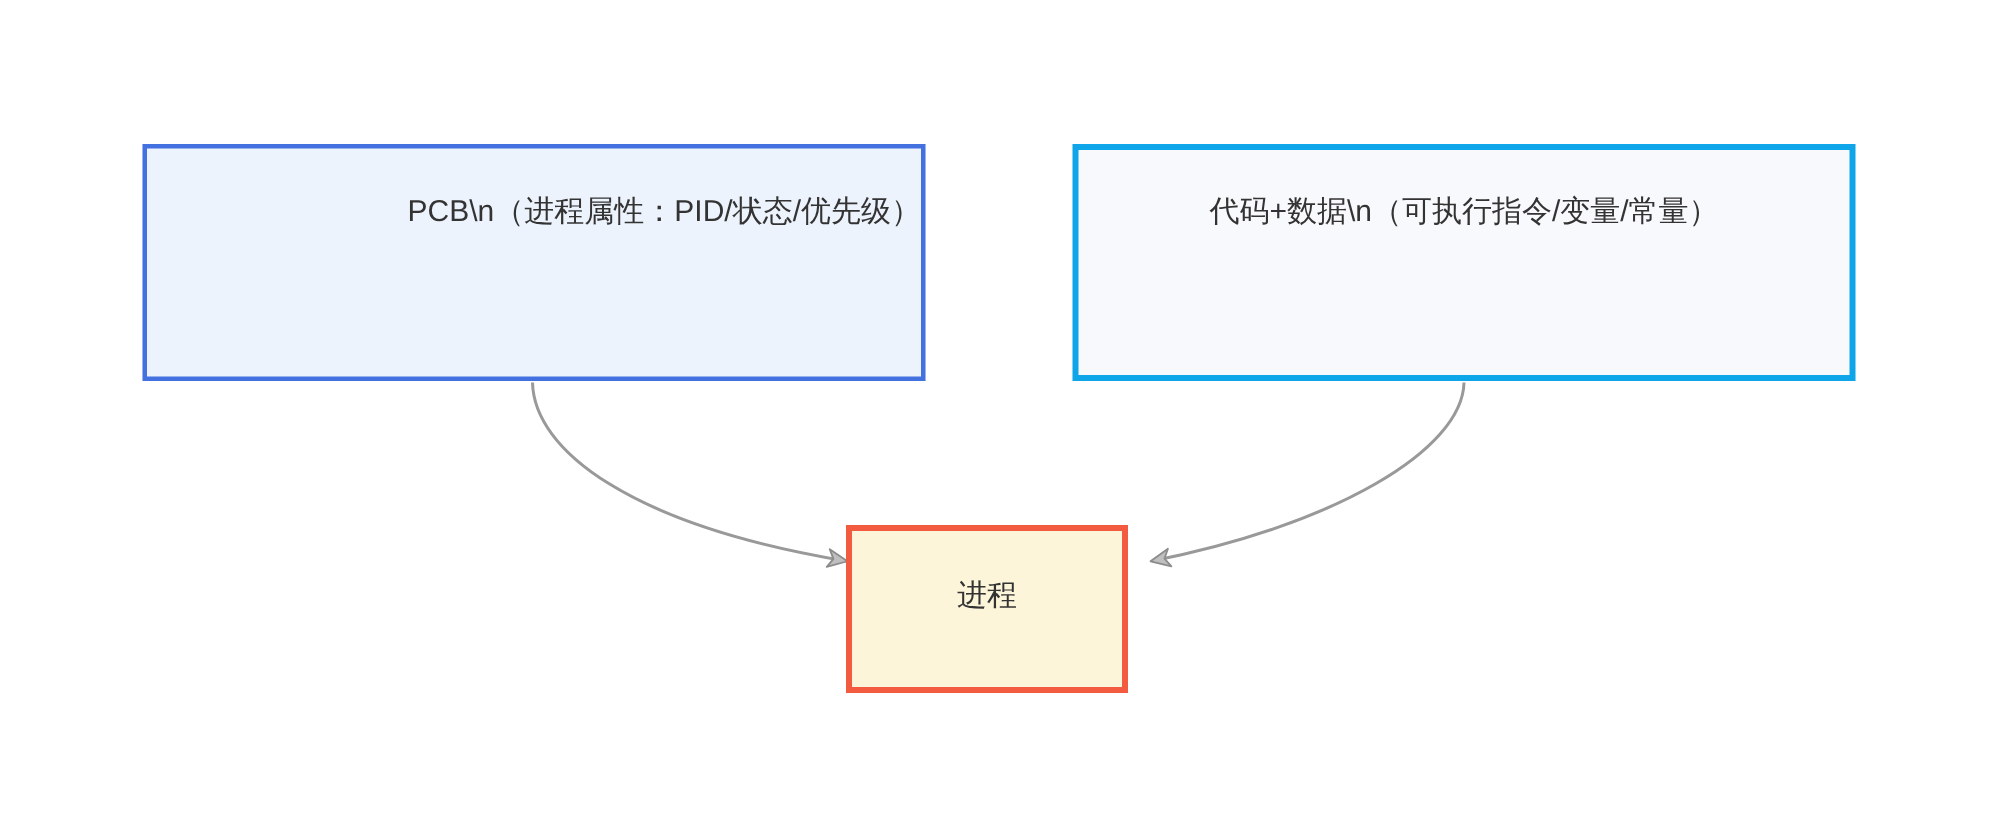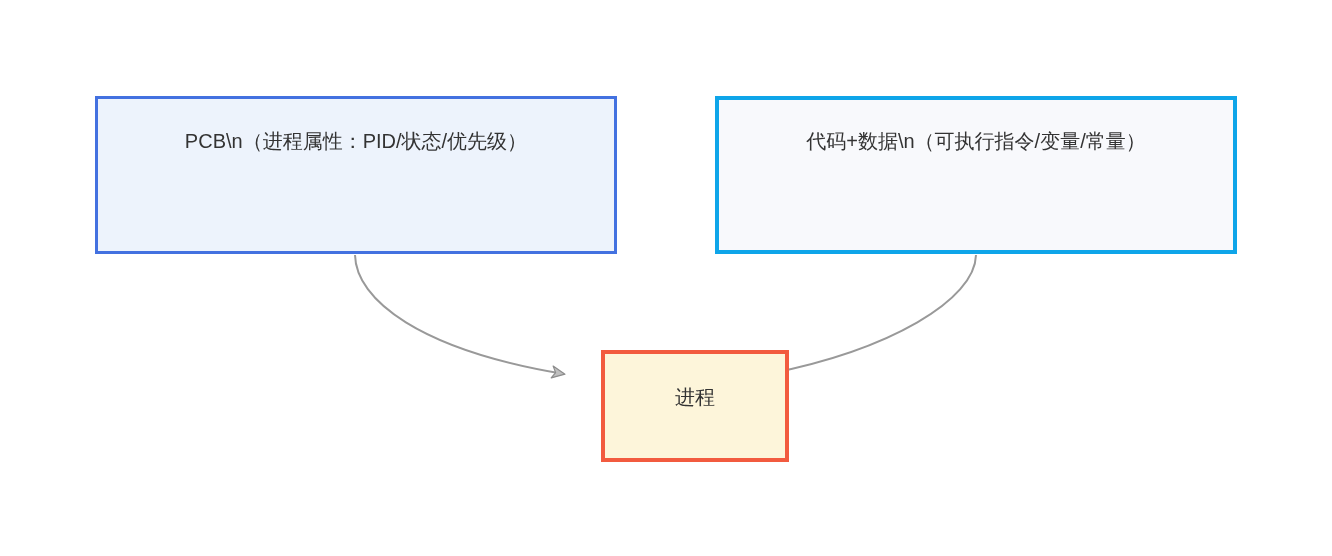--- a/index.html
+++ b/index.html
@@ -27,30 +27,31 @@
     line-height: 38px;
     color: #333333;
     z-index: 1;
   }
   .node-pcb {
     left: 95px; top: 96px;
     width: 522px; height: 158px;
     border: 3px solid #4371e0;
     background: #edf3fc;
     padding-top: 23px;
+    justify-content: flex-end;
   }
   .node-code {
     left: 715px; top: 96px;
     width: 522px; height: 158px;
     border: 4px solid #0ea5e9;
     background: #f8f9fc;
     padding-top: 22px;
   }
   .node-process {
-    left: 601px; top: 350px;
+    left: 564px; top: 350px;
     width: 188px; height: 112px;
     border: 4px solid #f25b3f;
     background: #fdf5da;
     padding-top: 24px;
   }
   .node-label { display: inline-block; }
   .node-code .node-label { max-width: 400px; }
 </style>
 </head>
 <body>

